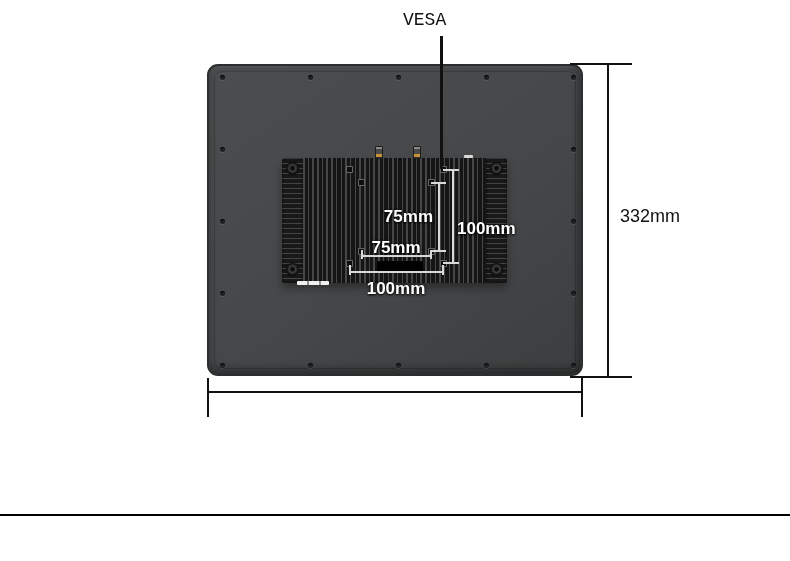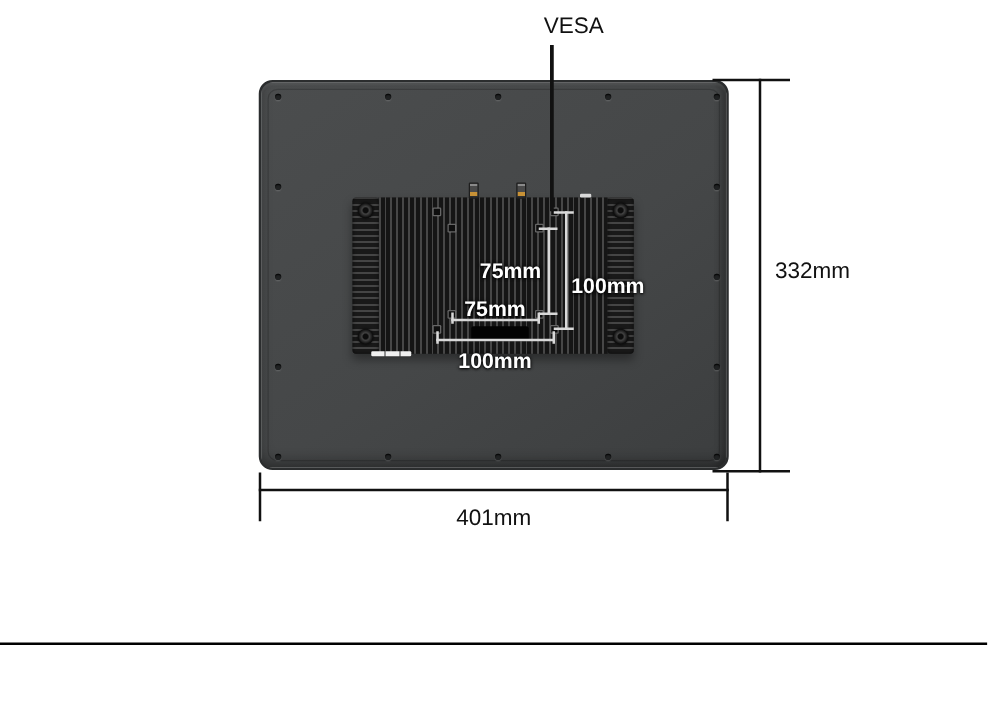--- a/index.html
+++ b/index.html
@@ -138,27 +138,26 @@
 
   <div class="wline" style="left:349px;top:271px;width:94px;height:1.5px;"></div>
   <div class="wline" style="left:349px;top:265px;width:1.5px;height:10px;"></div>
   <div class="wline" style="left:442px;top:265px;width:1.5px;height:10px;"></div>
 
   <div class="wlabel" style="left:383px;top:208px;width:50px;text-align:right;">75mm</div>
   <div class="wlabel" style="left:457px;top:220px;">100mm</div>
   <div class="wlabel" style="left:361px;top:239px;width:70px;text-align:center;">75mm</div>
   <div class="wlabel" style="left:349px;top:280px;width:94px;text-align:center;">100mm</div>
 
-  <div class="klabel" style="left:403px;top:11px;width:80px;text-align:right;">VESA</div>
+  <div class="klabel" style="left:403px;top:11px;width:80px;text-align:left;font-family:Liberation Mono, monospace;">VESA</div>
   <div class="kline" style="left:440px;top:36px;width:3px;height:133px;"></div>
 
   <div class="kline" style="left:570px;top:63px;width:62px;height:2px;"></div>
   <div class="kline" style="left:570px;top:376px;width:62px;height:2px;"></div>
   <div class="kline" style="left:607px;top:63px;width:2px;height:315px;"></div>
   <div class="klabel" style="left:620px;top:207px;">332mm</div>
 
   <div class="kline" style="left:207px;top:378px;width:2px;height:39px;"></div>
   <div class="kline" style="left:581px;top:378px;width:2px;height:39px;"></div>
   <div class="kline" style="left:207px;top:391px;width:376px;height:2px;"></div>
-  <div class="klabel" style="left:207px;top:405px;width:376px;text-align:center;">401mm</div>
 
   <div class="divider"></div>
 </div>
 
 </body></html>

